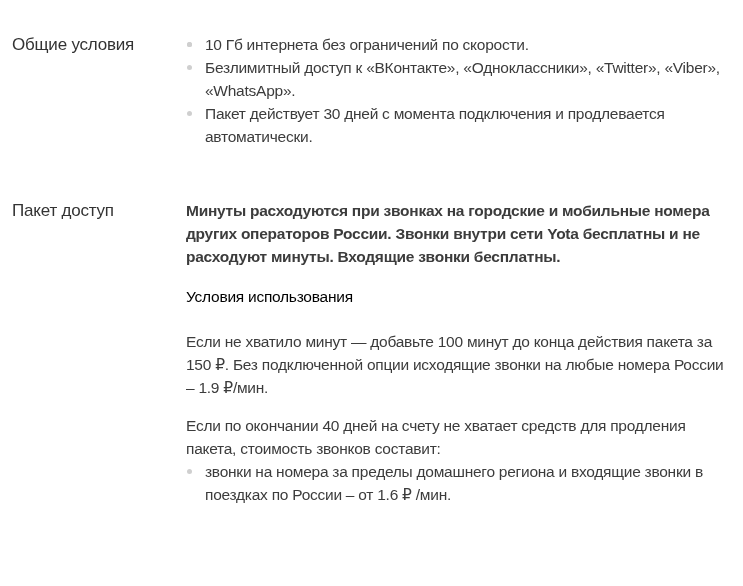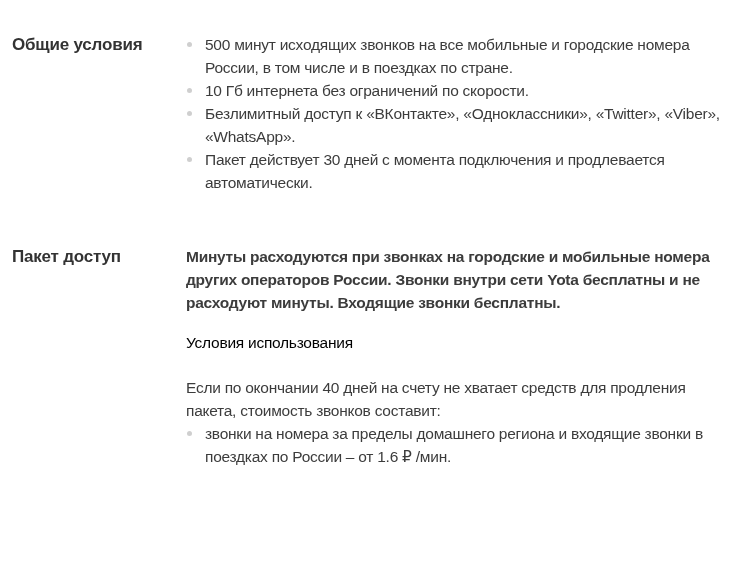--- a/index.html
+++ b/index.html
@@ -23,21 +23,21 @@
   .section {
     display: grid;
     grid-template-columns: 174px 1fr;
     align-items: start;
   }
   .section-general {
     margin-bottom: 51px;
   }
   .col-heading {
     font-size: 17px;
-    font-weight: bold;
+    font-weight: normal;
     line-height: 23px;
     color: #333333;
     margin: 0;
     padding: 0;
     letter-spacing: -0.2px;
   }
   .col-content {
     max-width: 560px;
     font-size: 15.5px;
     line-height: 23px;
@@ -85,21 +85,20 @@
 <body>
 
 <main class="page">
 
   <section class="section section-general">
     <h2 class="col-heading">Общие условия</h2>
     <div class="col-content">
       <ul class="bullets">
         <li>
           <span class="dot"></span>
-          <span>500 минут исходящих звонков на все мобильные и городские номера России, в том числе и в поездках по стране.</span>
         </li>
         <li>
           <span class="dot"></span>
           <span>10 Гб интернета без ограничений по скорости.</span>
         </li>
         <li>
           <span class="dot"></span>
           <span>Безлимитный доступ к «ВКонтакте», «Одноклассники», «Twitter», «Viber», «WhatsApp».</span>
         </li>
         <li>
@@ -111,20 +110,21 @@
   </section>
 
   <section class="section section-minutes">
     <h2 class="col-heading">Пакет доступ</h2>
     <div class="col-content">
 
       <p class="intro-paragraph">Минуты расходуются при звонках на городские и мобильные номера других операторов России. Звонки внутри сети Yota бесплатны и не расходуют минуты. Входящие звонки бесплатны.</p>
 
       <p class="subheading">Условия использования</p>
 
+      <p class="paragraph-option">Если не хватило минут — добавьте 100 минут до конца действия пакета за 150 ₽. Без подключенной опции исходящие звонки на любые номера России – 1.9 ₽/мин.</p>
 
       <p class="paragraph-renewal">Если по окончании 40 дней на счету не хватает средств для продления пакета, стоимость звонков составит:</p>
 
       <ul class="bullets">
         <li>
           <span class="dot"></span>
           <span>звонки на номера за пределы домашнего региона и входящие звонки в поездках по России – от 1.6 ₽ /мин.</span>
         </li>
       </ul>
 

